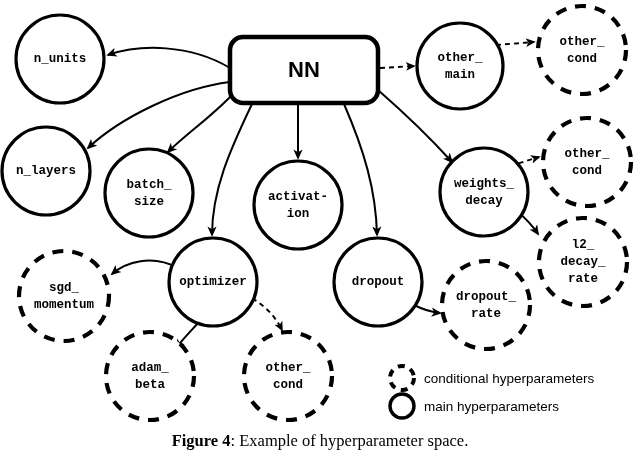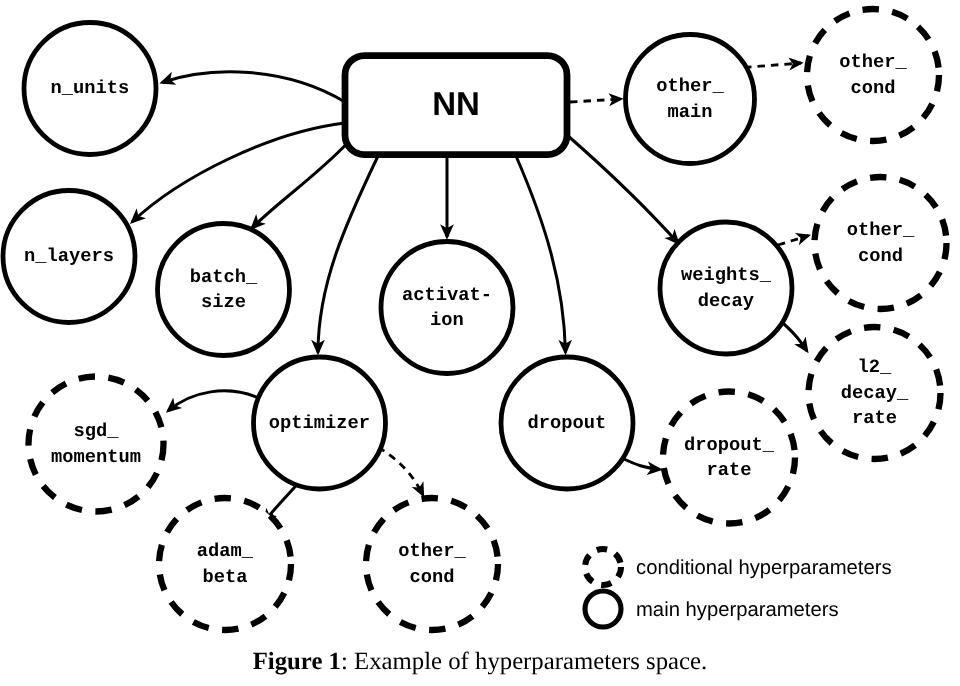--- a/index.html
+++ b/index.html
@@ -179,17 +179,17 @@
           <text x="424" y="379" class="legend-label">conditional hyperparameters</text>
         </g>
         <g>
           <circle cx="402" cy="406" r="12" fill="#ffffff" stroke="#000000" stroke-width="3.4"></circle>
           <text x="424" y="407" class="legend-label">main hyperparameters</text>
         </g>
       </g>
   </svg>
 
   <div class="caption">
-    <span class="cap-strong">Figure 1</span><span>:</span>
-    <span>Example of hyperparameters space.</span>
+    <span class="cap-strong">Figure 4</span><span>:</span>
+    <span>Example of hyperparameter space.</span>
   </div>
 
 </div>
 
 </body></html>

